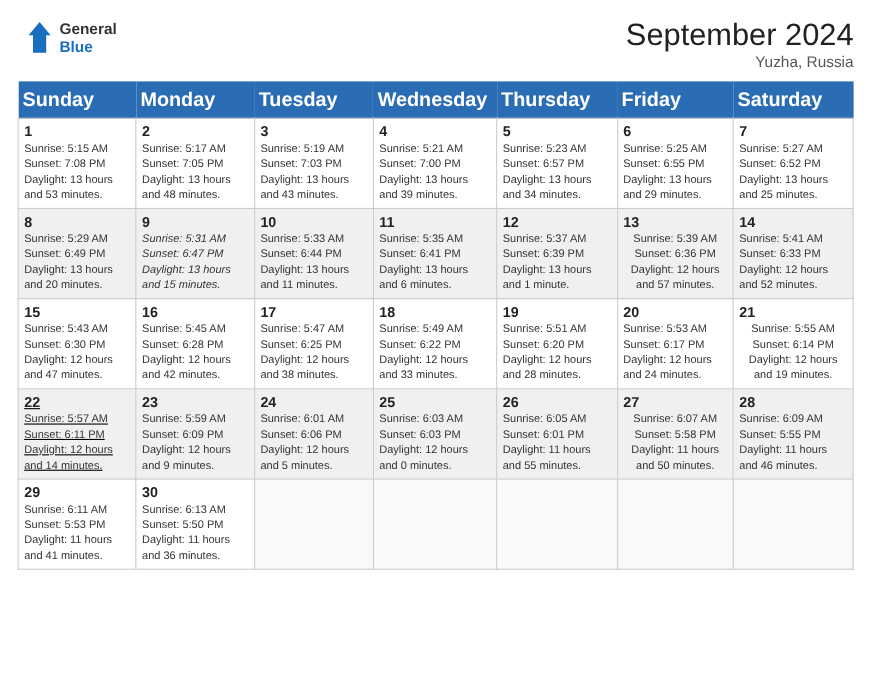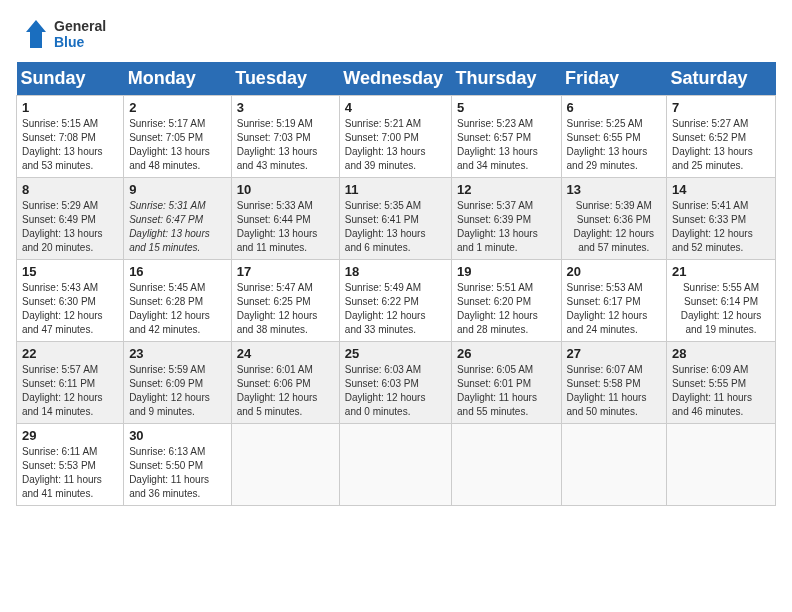--- a/index.html
+++ b/index.html
@@ -79,20 +79,24 @@
 <div class="header">
   <div class="logo" style="display: flex; align-items: center; gap: 2px;">
       <svg width="36" height="36" viewBox="0 0 36 36">
         <polygon points="20,4 30,16 26,16 26,32 14,32 14,16 10,16" fill="#1a6ebf"></polygon>
       </svg>
       <div style="display: flex; flex-direction: column; line-height: 1.15;">
         <span style="font-size: 14px; font-weight: bold; color: rgb(51, 51, 51);">General</span>
         <span style="font-size: 14px; font-weight: bold; color: rgb(26, 110, 191);">Blue</span>
       </div>
     </div>
+  <div class="title-block">
+    <div class="month-title">September 2024</div>
+    <div class="location">Yuzha, Russia</div>
+  </div>
 </div>
 
 <table class="calendar">
   <thead>
     <tr>
     <th>Sunday</th>
         <th>Monday</th>
         <th>Tuesday</th>
         <th>Wednesday</th>
         <th>Thursday</th>
@@ -248,21 +252,21 @@
         </td>
         <td>
           <span class="day-num">21</span>
           <div class="day-info" style="white-space: pre-line; text-align: center;">Sunrise: 5:55 AM
 Sunset: 6:14 PM
 Daylight: 12 hours
 and 19 minutes.</div>
         </td>
       </tr>
       <tr>
-        <td style="background: rgb(240, 240, 240);">
+        <td style="background: rgb(240, 240, 240); text-decoration: underline;">
           <span class="day-num">22</span>
           <div class="day-info" style="white-space: pre-line;">Sunrise: 5:57 AM
 Sunset: 6:11 PM
 Daylight: 12 hours
 and 14 minutes.</div>
         </td>
         <td style="background: rgb(240, 240, 240);">
           <span class="day-num">23</span>
           <div class="day-info" style="white-space: pre-line;">Sunrise: 5:59 AM
 Sunset: 6:09 PM
@@ -285,21 +289,21 @@
         </td>
         <td style="background: rgb(240, 240, 240);">
           <span class="day-num">26</span>
           <div class="day-info" style="white-space: pre-line;">Sunrise: 6:05 AM
 Sunset: 6:01 PM
 Daylight: 11 hours
 and 55 minutes.</div>
         </td>
         <td style="background: rgb(240, 240, 240);">
           <span class="day-num">27</span>
-          <div class="day-info" style="white-space: pre-line;">Sunrise: 6:07 AM
+          <div class="day-info" style="white-space: pre-line; text-align: center;">Sunrise: 6:07 AM
 Sunset: 5:58 PM
 Daylight: 11 hours
 and 50 minutes.</div>
         </td>
         <td style="background: rgb(240, 240, 240); margin-left: 32px;">
           <span class="day-num">28</span>
           <div class="day-info" style="white-space: pre-line;">Sunrise: 6:09 AM
 Sunset: 5:55 PM
 Daylight: 11 hours
 and 46 minutes.</div>

